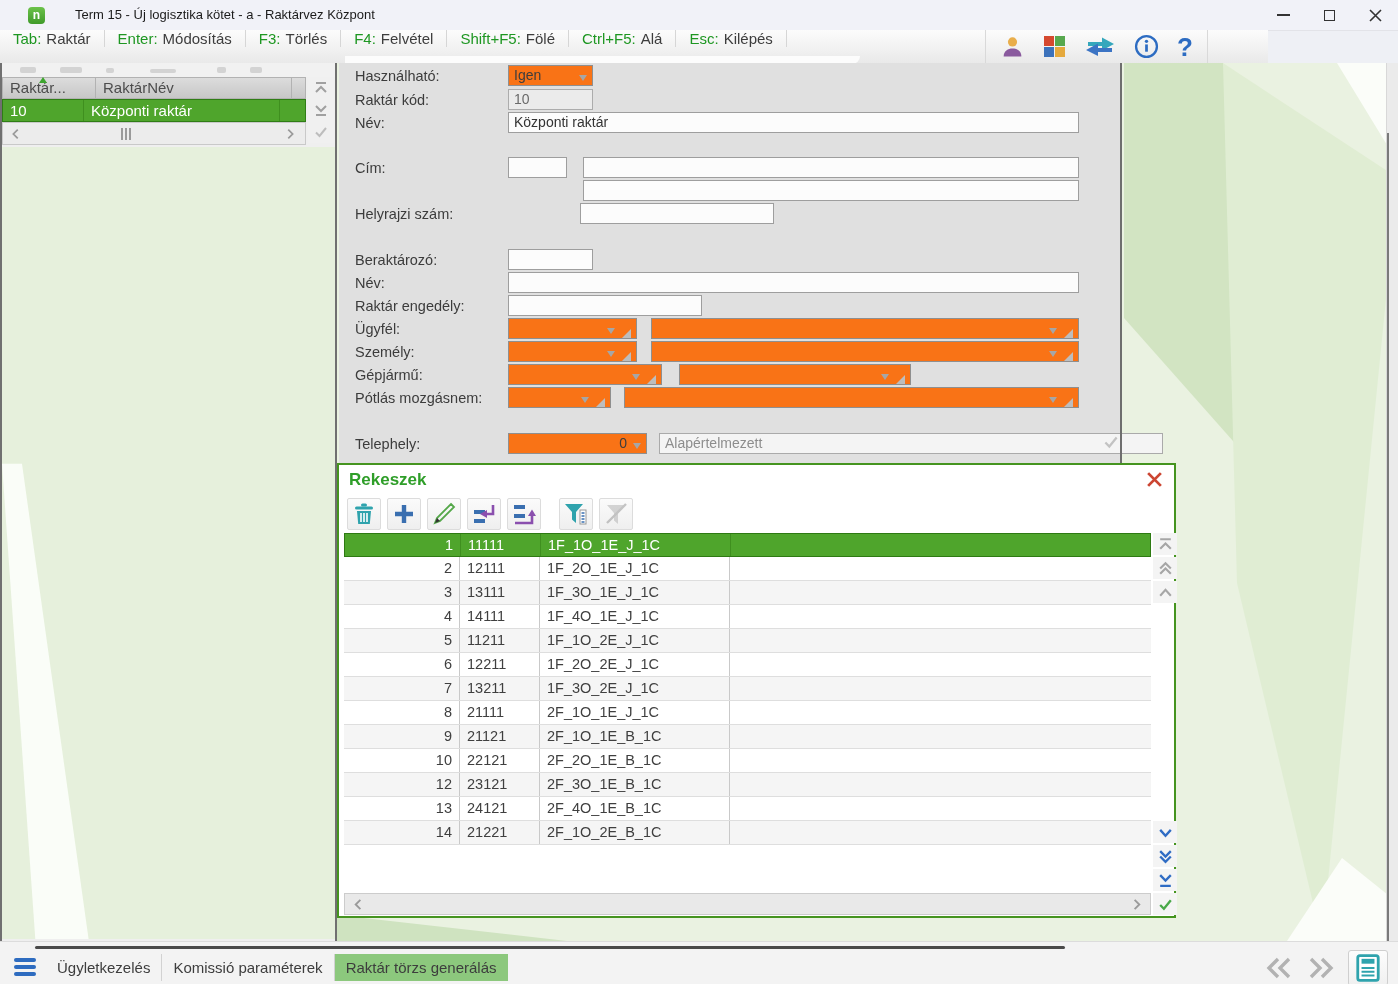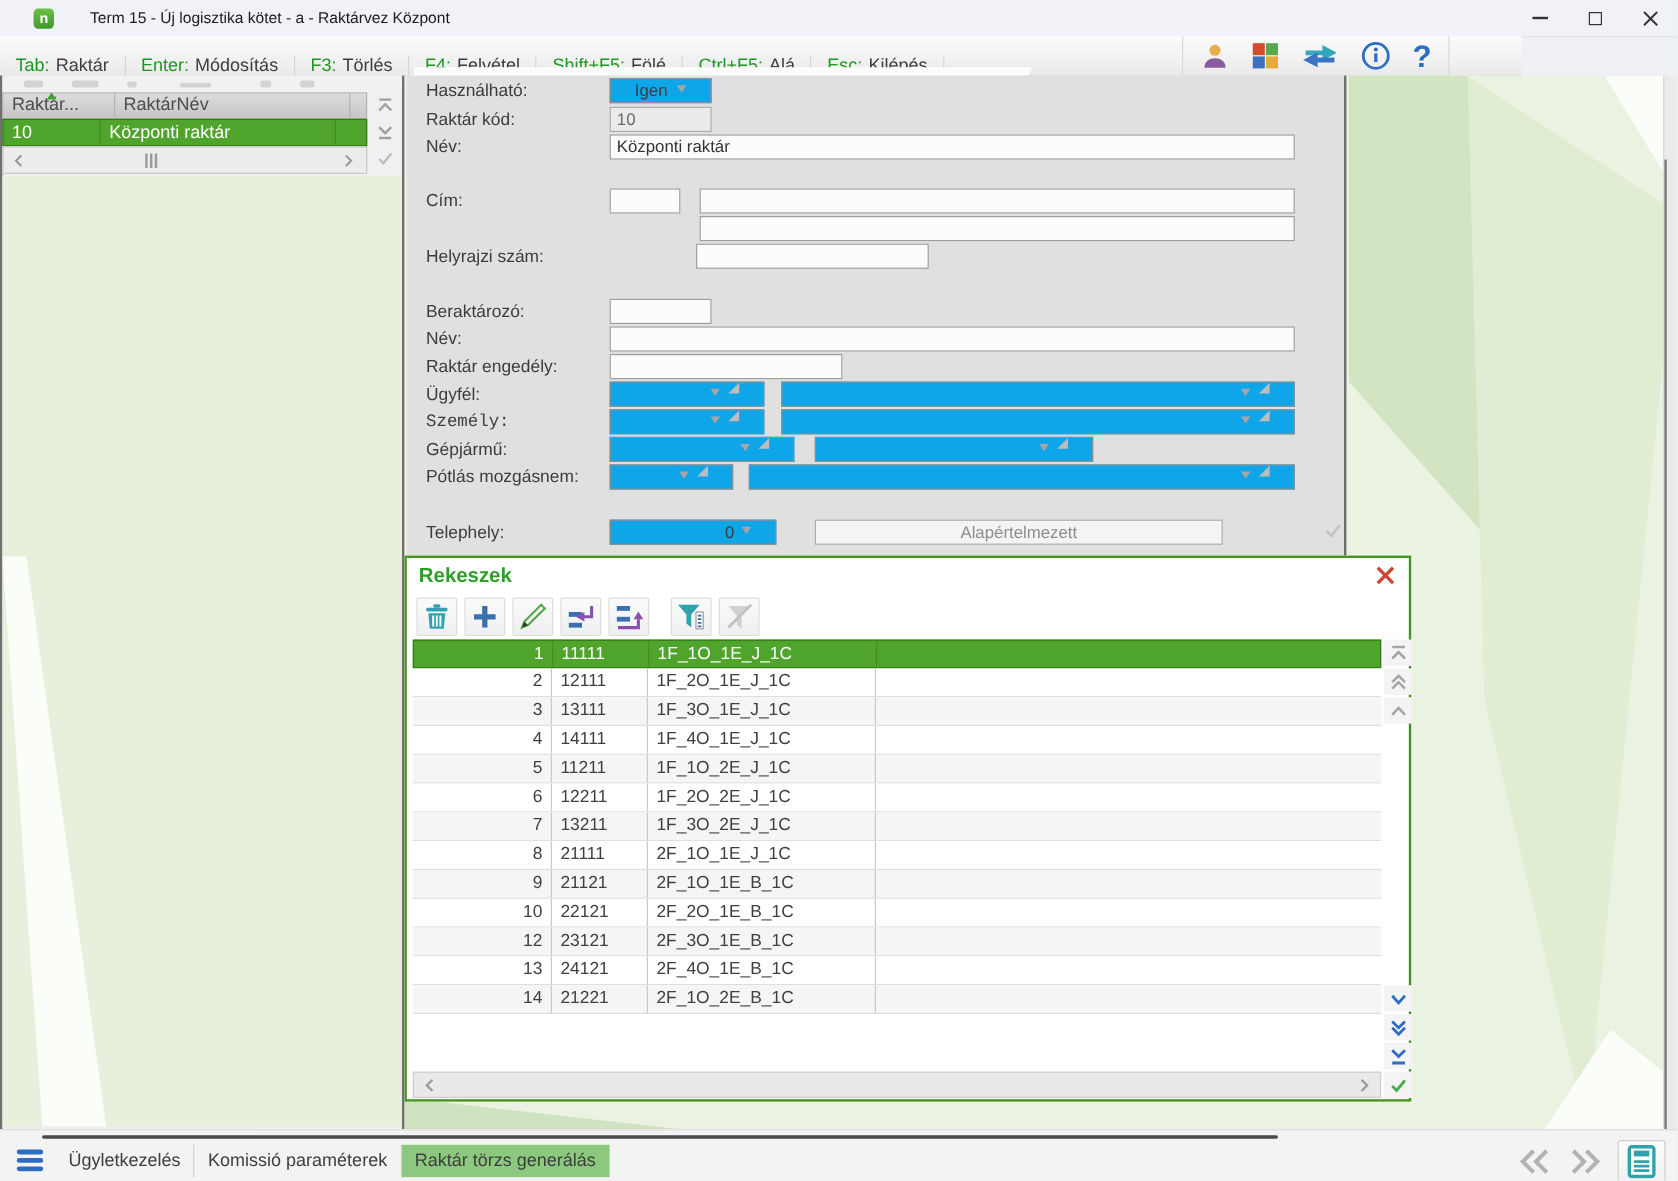--- a/index.html
+++ b/index.html
@@ -10,21 +10,21 @@
   .titlebar{position:absolute;left:0;top:0;width:1398px;height:30px;background:#f1f2f8;
             border-bottom:1px solid #e2e3e8;}
   .app-logo{position:absolute;left:28px;top:7px;width:17px;height:17px;border-radius:4px;
             background:linear-gradient(#6cc24a,#3f9a2a);color:#fff;font-weight:bold;
             font-size:12px;text-align:center;line-height:16px;}
   .title-text{position:absolute;left:75px;top:7px;font-size:13px;color:#1b1b1b;}
   .winctl{position:absolute;top:0;height:30px;width:46px;display:flex;align-items:center;justify-content:center;}
   
   .menubar{position:absolute;left:0;top:30px;width:1268px;height:33px;
            background:linear-gradient(#fcfcfc,#e9e9e9);border-bottom:1px solid #c6c6c6;
-           display:flex;align-items:flex-end;}
+           display:flex;align-items:flex-start;}
   .menu-item{display:flex;align-items:center;padding:0 13px;border-right:1px solid #d6d6d6;
              font-size:15px;white-space:nowrap;cursor:default;}
   .menu-item .mkey{color:#1e9722;margin-right:5px;}
   .menu-item .mlabel{color:#3d3d3d;}
   .menu-icons{position:absolute;right:60px;top:0;height:33px;display:flex;align-items:center;
               gap:18px;padding:0 14px;border-left:1px solid #d9d9d9;border-right:1px solid #d9d9d9;}
   
   .left-panel{position:absolute;left:0;top:63px;width:337px;height:878px;background:#efefef;
               border-left:2px solid #707070;border-right:2px solid #707070;box-sizing:border-box;}
   .clip-strip{position:absolute;left:0;top:0;width:333px;height:14px;background:#f1f1f1;overflow:hidden;}
@@ -60,23 +60,23 @@
   
   .tabstrip{position:absolute;left:345px;top:56px;width:515px;height:8px;background:#fcfcfc;
             border-radius:0 0 10px 0;}
   .form{position:absolute;left:339px;top:63px;width:781px;height:400px;background:#e0e0e0;}
   .form-divider{position:absolute;left:1120px;top:63px;width:2px;height:400px;background:#6e6e6e;}
   .lbl{position:absolute;font-size:14.5px;color:#3c3c3c;}
   .field{position:absolute;height:21px;background:#fcfcfc;border:1px solid #9e9e9e;
          font-size:14px;line-height:19px;color:#333;padding:0 5px;box-sizing:border-box;white-space:nowrap;overflow:hidden;}
   .field.disabled{background:#ebebeb;color:#6a6a6a;border-color:#acacac;}
   .field.ghost{color:#8d8d8d;background:#f4f4f4;border-color:#aaa;}
-  .combo{position:absolute;height:21px;background:#0ea5e9;border:1px solid #8f8f8f;
-         font-size:14px;line-height:19px;color:#3d3d3d;padding:0 20px;box-sizing:border-box;
-         display:flex;align-items:flex-start;}
+  .combo{position:absolute;height:21px;background:#f97316;border:1px solid #8f8f8f;
+         font-size:14px;line-height:19px;color:#3d3d3d;padding:0 5px;box-sizing:border-box;
+         display:flex;align-items:flex-end;}
   .combo .val{flex:1;}
   .combo .val.r{text-align:right;padding-right:6px;}
   .arr{width:0;height:0;border:4.5px solid transparent;border-top:6px solid #a6a6a6;margin-top:5px;}
   .cgrip{width:0;height:0;border-left:9px solid transparent;border-bottom:9px solid #bdbdbd;margin-left:7px;}
   .gcheck{color:#bdbdbd;font-size:18px;font-weight:bold;}
   
   .panel{position:absolute;left:337px;top:463px;width:839px;height:455px;background:#fff;
          border:2px solid #45941f;box-sizing:border-box;}
   .panel-title{position:absolute;left:10px;top:5px;font-size:17px;font-weight:bold;color:#2f9e29;}
   .panel-close{position:absolute;right:8px;top:2px;width:24px;height:24px;cursor:pointer;
@@ -299,21 +299,21 @@
       <span class="val"></span>
         <span class="arr"></span>
         <span class="cgrip"></span>
     </div>
     <div class="combo" style="left:312px;top:255px;width:428px;">
       <span class="val"></span>
         <span class="arr"></span>
         <span class="cgrip"></span>
     </div>
 
-    <div class="lbl" style="left:16px;top:281px;font-family:Liberation Mono, monospace;">Személy:</div>
+    <div class="lbl" style="left:16px;top:281px;">Személy:</div>
     <div class="combo" style="left:169px;top:278px;width:129px;">
       <span class="val"></span>
         <span class="arr"></span>
         <span class="cgrip"></span>
     </div>
     <div class="combo" style="left:312px;top:278px;width:428px;">
       <span class="val"></span>
         <span class="arr"></span>
         <span class="cgrip"></span>
     </div>
@@ -340,21 +340,21 @@
       <span class="val"></span>
         <span class="arr"></span>
         <span class="cgrip"></span>
     </div>
 
     <div class="lbl" style="left:16px;top:373px;">Telephely:</div>
     <div class="combo" style="left:169px;top:370px;width:139px;">
       <span class="val r">0</span>
       <span class="arr"></span>
     </div>
-    <div class="field ghost" style="left:340px;top:370px;width:340px;text-align:center;">Alapértelmezett</div>
+    <div class="field ghost" style="left:320px;top:370px;width:504px;">Alapértelmezett</div>
     <span class="gcheck" style="position:absolute;left:763px;top:370px;">
       <svg width="18" height="18" viewBox="0 0 16 16">
           <path d="M3 8.5 L6.5 12 L13 4" stroke="#c2c2c2" stroke-width="2" fill="none"></path>
         </svg>
     </span>
   </div>
   <div class="form-divider"></div>
 
   <div class="panel">
     <div class="panel-title">Rekeszek</div>

